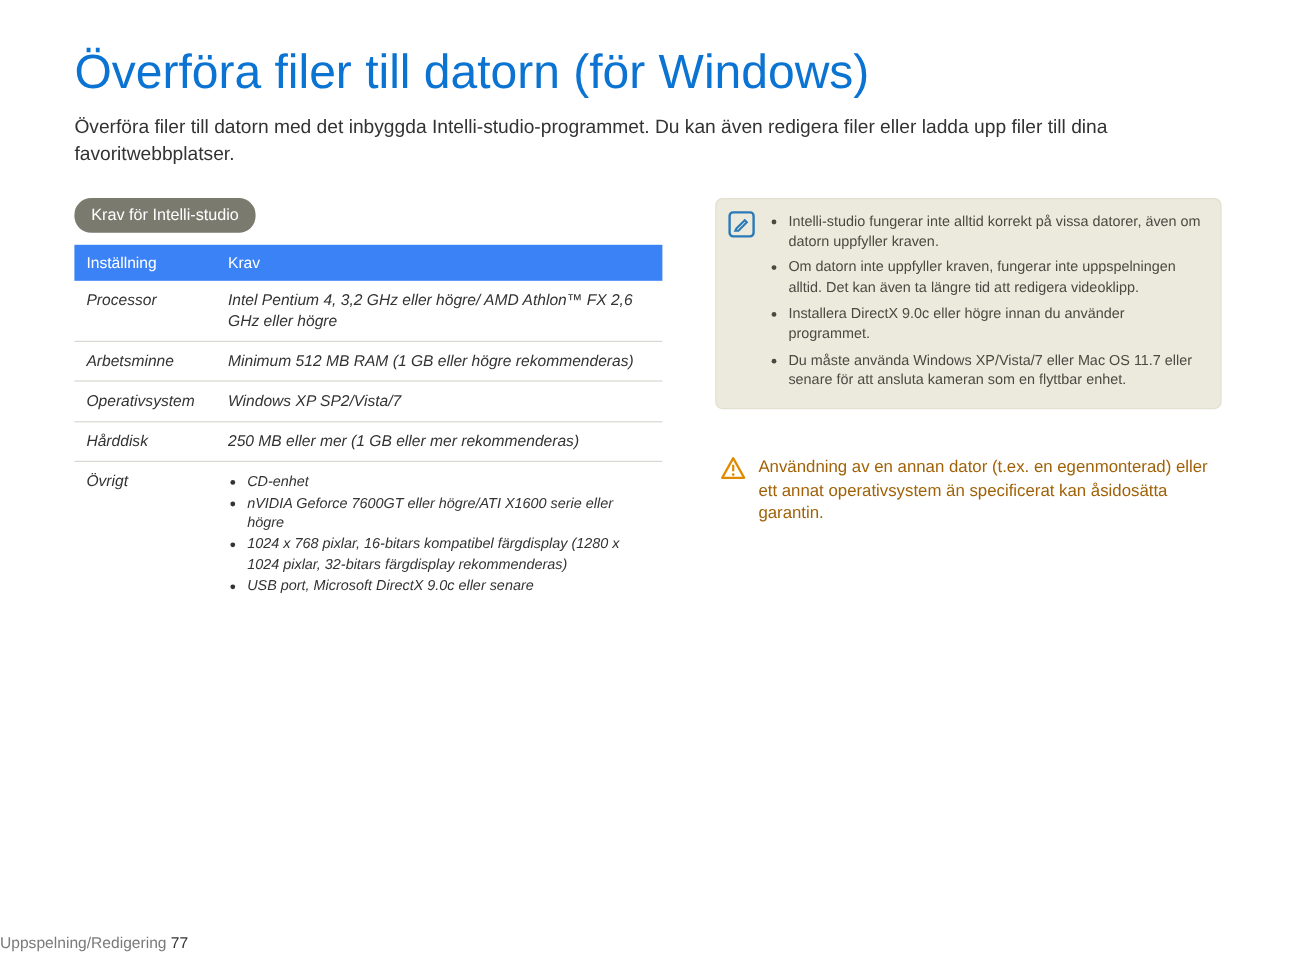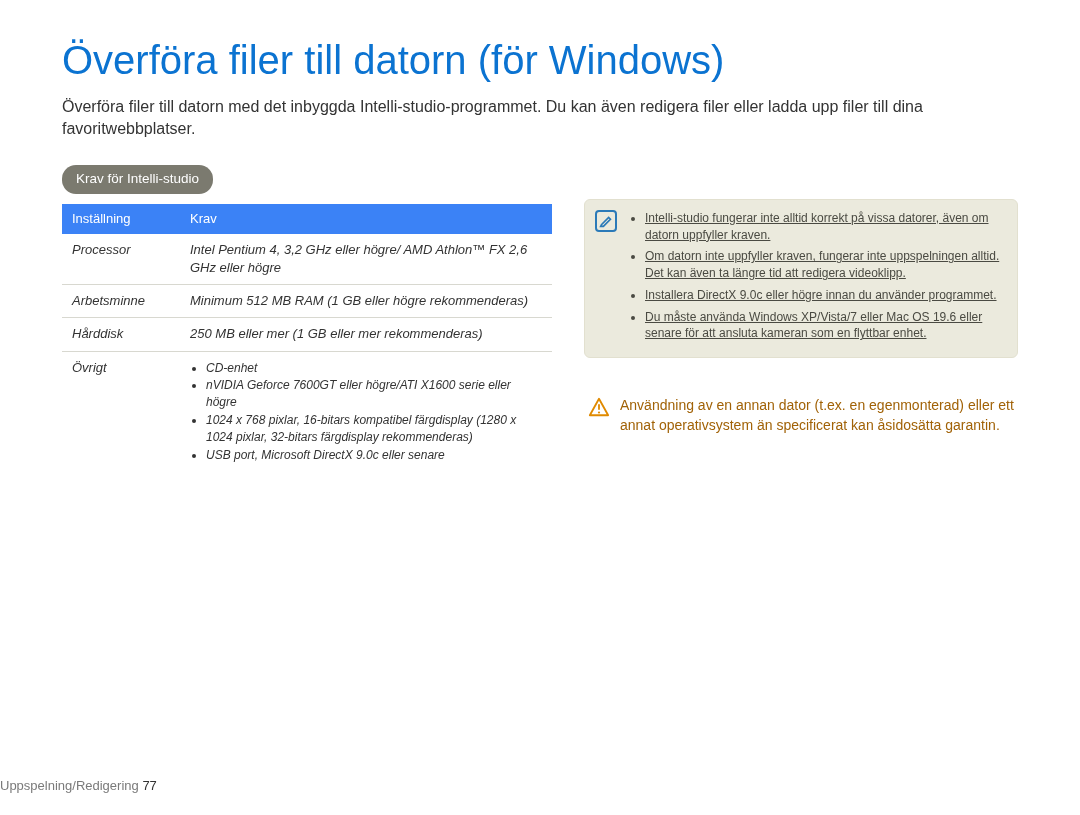--- a/index.html
+++ b/index.html
@@ -20,22 +20,22 @@
       font-weight: 400;
       margin-bottom: 8px;
     }
     .intro {
       color: #333;
       font-size: 16px;
       margin-bottom: 24px;
     }
     .columns {
       display: flex;
-      gap: 32px;
-      align-items: center;
+      gap: 44px;
+      align-items: flex-start;
     }
     .left-col { width: 490px; flex: 0 0 490px; }
     .right-col { flex: 1; }
 
     .section-pill {
       display: inline-block;
       background: #7b7a6f;
       color: #fff;
       font-size: 13.5px;
       padding: 5px 14px;
@@ -71,21 +71,20 @@
 
     .note-box {
       border: 1px solid #e2e0cf;
       background: #ebeadd;
       border-radius: 6px;
       padding: 10px 12px 10px 46px;
       font-size: 12px;
       color: #4a4a42;
       position: relative;
       margin-bottom: 36px;
-      text-decoration: underline;
     }
     .note-box .notes { list-style: disc; padding-left: 14px; }
     .note-box .notes li { margin-bottom: 5px; }
     .note-icon {
       position: absolute;
       left: 10px; top: 10px;
       width: 22px; height: 22px;
       border: 2px solid #2b7ab8;
       border-radius: 4px;
       display: flex; align-items: center; justify-content: center;
@@ -136,20 +135,24 @@
       </thead>
       <tbody>
         <tr>
           <td class="label">Processor</td>
           <td>Intel Pentium 4, 3,2 GHz eller högre/
 AMD Athlon™ FX 2,6 GHz eller högre</td>
         </tr>
         <tr>
           <td class="label">Arbetsminne</td>
           <td>Minimum 512 MB RAM (1 GB eller högre rekommenderas)</td>
+        </tr>
+        <tr>
+          <td class="label">Operativsystem</td>
+          <td>Windows XP SP2/Vista/7</td>
         </tr>
         <tr>
           <td class="label">Hårddisk</td>
           <td>250 MB eller mer (1 GB eller mer rekommenderas)</td>
         </tr>
         <tr>
           <td class="label">Övrigt</td>
           <td>
             <ul class="cell-list">
               <li>CD-enhet</li>
@@ -167,21 +170,21 @@
     <div class="note-box">
       <span class="note-icon">
         <svg viewBox="0 0 16 16">
             <path class="pen" d="M3 12 L11 4 L13 6 L5 14 L2 14 Z"></path>
           </svg>
       </span>
       <ul class="notes">
         <li>Intelli-studio fungerar inte alltid korrekt på vissa datorer, även om datorn uppfyller kraven.</li>
         <li>Om datorn inte uppfyller kraven, fungerar inte uppspelningen alltid. Det kan även ta längre tid att redigera videoklipp.</li>
         <li>Installera DirectX 9.0c eller högre innan du använder programmet.</li>
-        <li>Du måste använda Windows XP/Vista/7 eller Mac OS 19.6 eller senare för att ansluta kameran som en flyttbar enhet.</li>
+        <li>Du måste använda Windows XP/Vista/7 eller Mac OS 11.7 eller senare för att ansluta kameran som en flyttbar enhet.</li>
       </ul>
     </div>
 
     <div class="warn-box">
       <span class="warn-icon">
         <svg viewBox="0 0 24 24">
           <path d="M12 3 L22 21 L2 21 Z" fill="none" stroke="#e08a00" stroke-width="2" stroke-linejoin="round"></path>
           <line x1="12" y1="9" x2="12" y2="15" stroke="#e08a00" stroke-width="2"></line>
           <circle cx="12" cy="18" r="1.2" fill="#e08a00"></circle>
         </svg>

